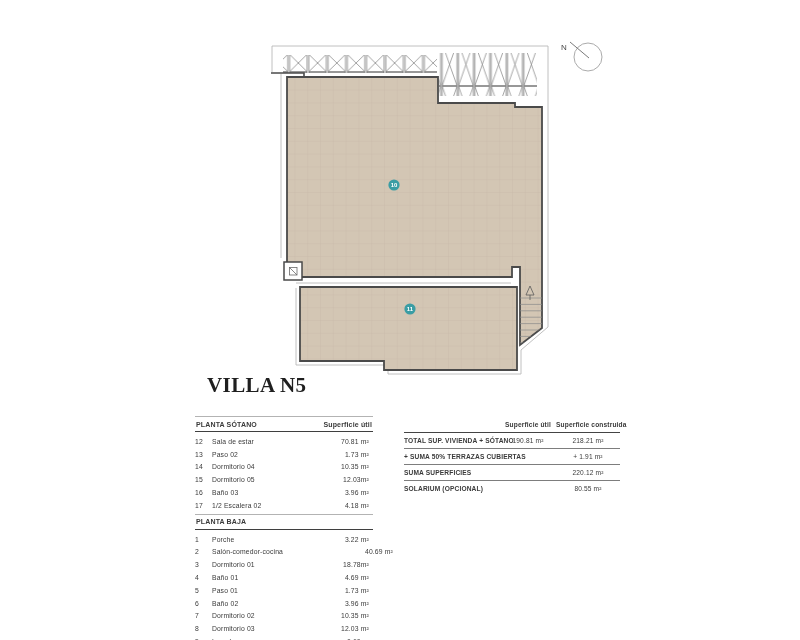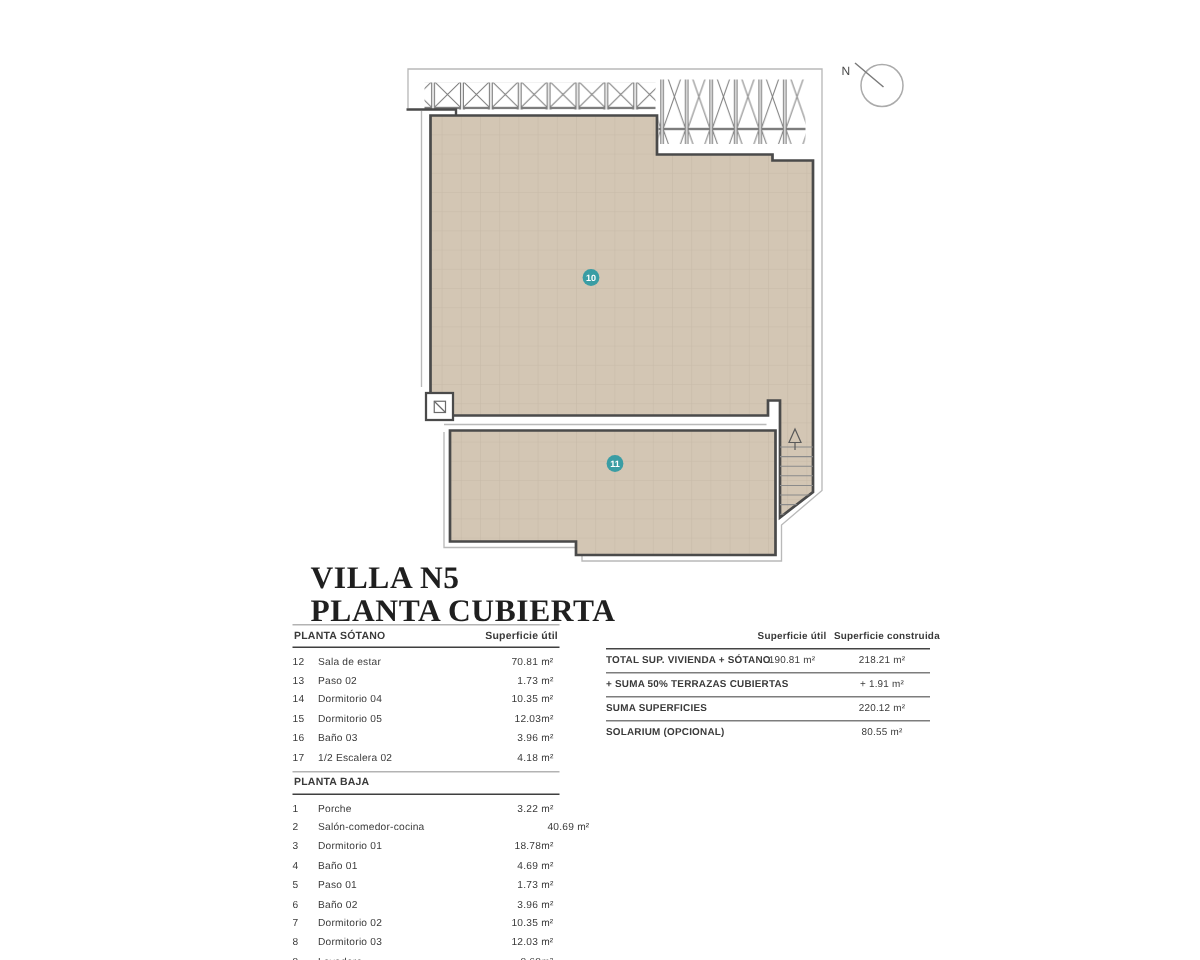--- a/index.html
+++ b/index.html
@@ -107,21 +107,20 @@
 
   <g>
     <circle cx="588" cy="57" r="14" fill="none" stroke="#ababab" stroke-width="1"></circle>
     <path d="M570,42 L589,58" stroke="#7a7a7a" stroke-width="1" fill="none"></path>
     <text x="561" y="50" font-size="8" fill="#4a4a4a">N</text>
   </g>
 </svg>
 
 <div class="title">
   <div>VILLA N5</div>
-  <div>PLANTA CUBIERTA</div>
 </div>
 
 <div class="tbl-left">
 
   <div class="sec-head">
     <span>PLANTA SÓTANO</span>
     <span>Superficie útil</span>
   </div>
   <div class="rows">
     <div class="row">

